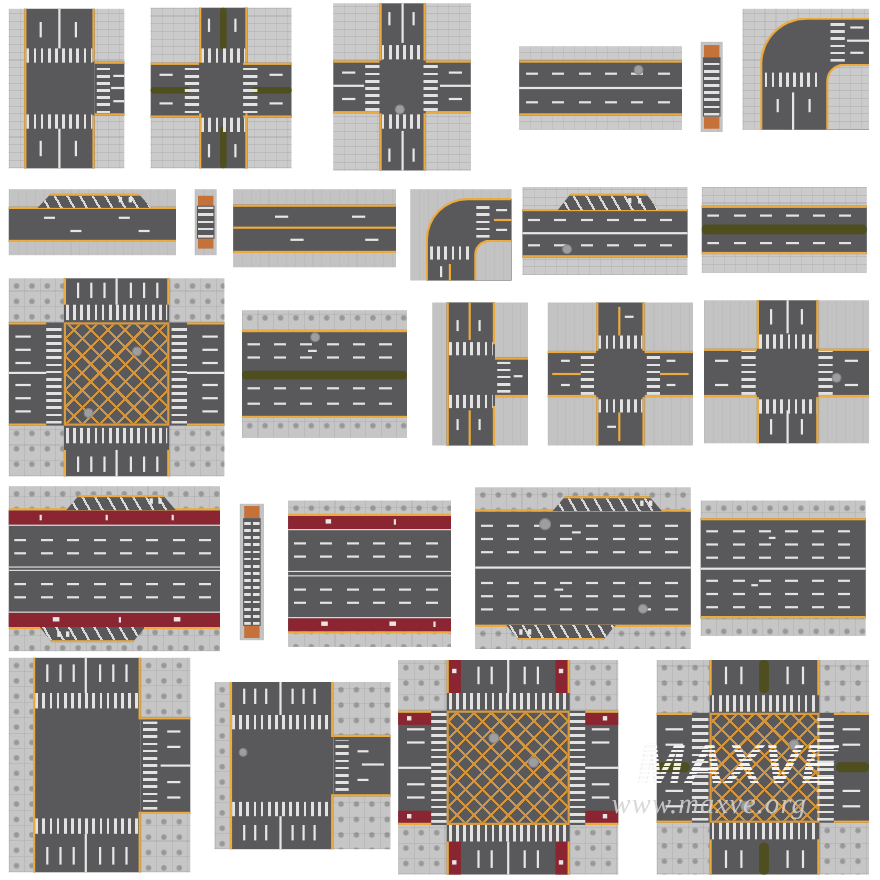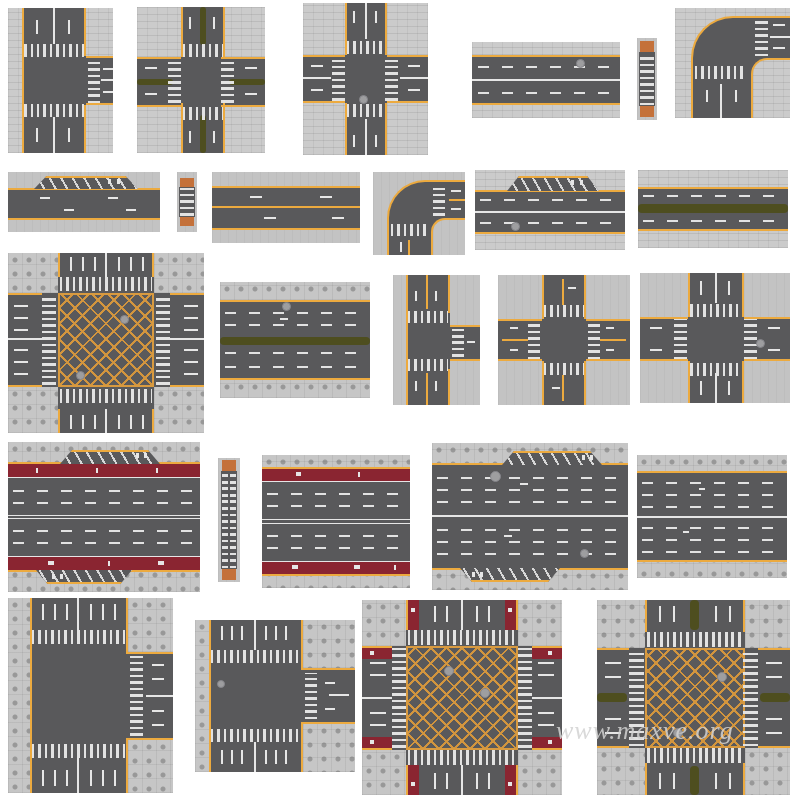--- a/index.html
+++ b/index.html
@@ -667,15 +667,16 @@
     <div class="wl" style="left:8px;top:118px;width:16px;height:2px"></div>
     <div class="wl" style="left:8px;top:132px;width:16px;height:2px"></div>
     <div class="wl" style="left:169px;top:62px;width:16px;height:2px"></div>
     <div class="wl" style="left:169px;top:76px;width:16px;height:2px"></div>
     <div class="wl" style="left:169px;top:118px;width:16px;height:2px"></div>
     <div class="wl" style="left:169px;top:132px;width:16px;height:2px"></div>
     <div class="mh" style="left:120px;top:72px;width:10px;height:10px"></div>
     <div class="mh" style="left:76px;top:128px;width:10px;height:10px"></div>
   </div>
 
+  <div id="wm-logo">MAXVE</div>
   <div id="wm-url">www.maxve.org</div>
 
 </div>
 
 </body></html>

